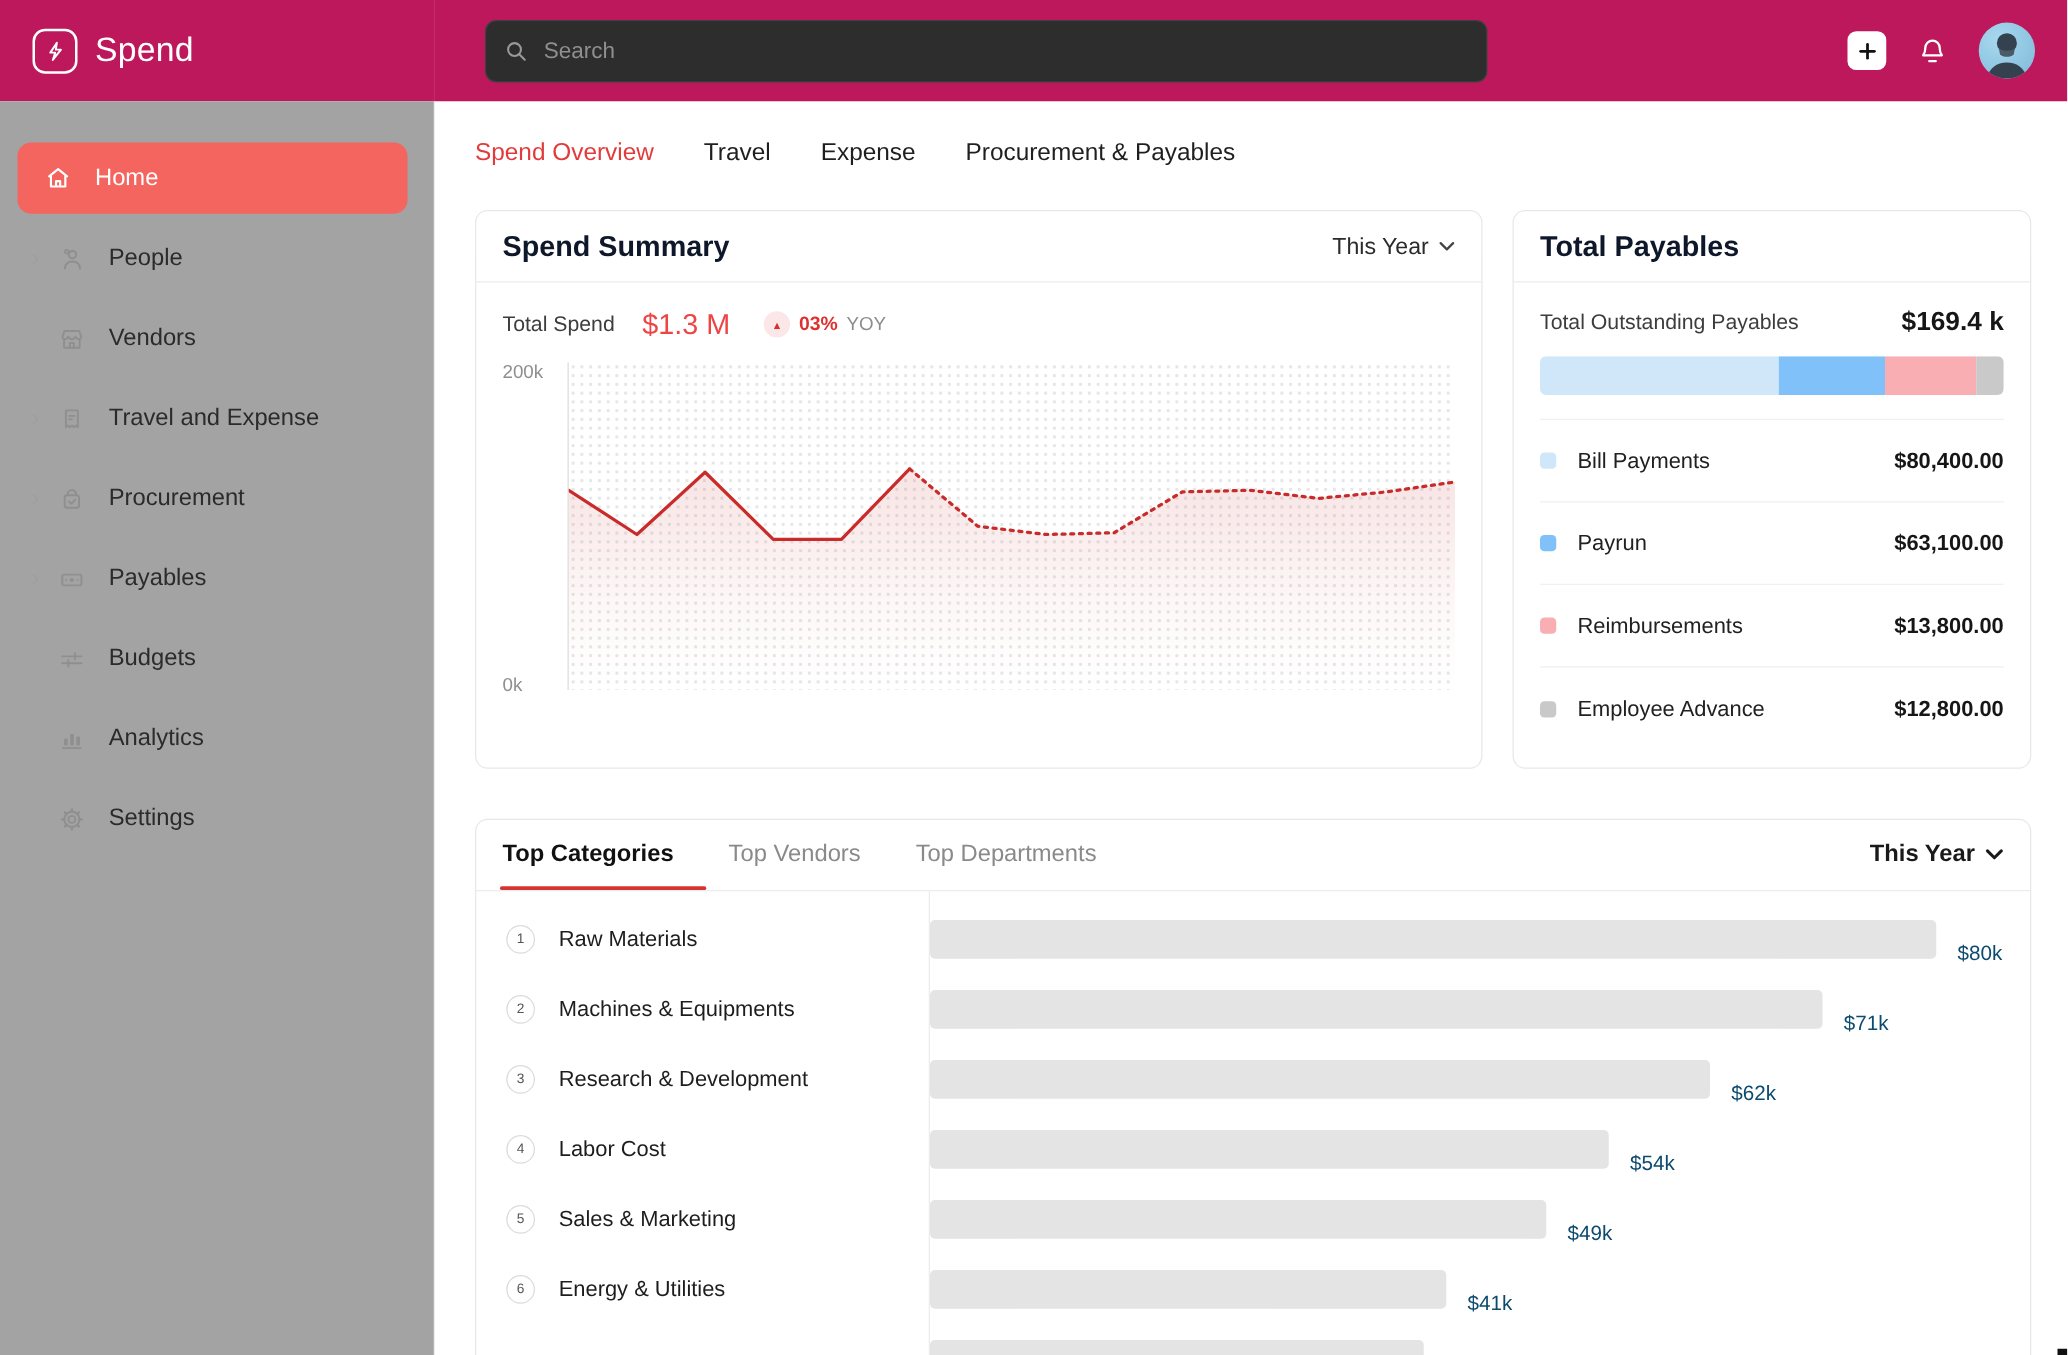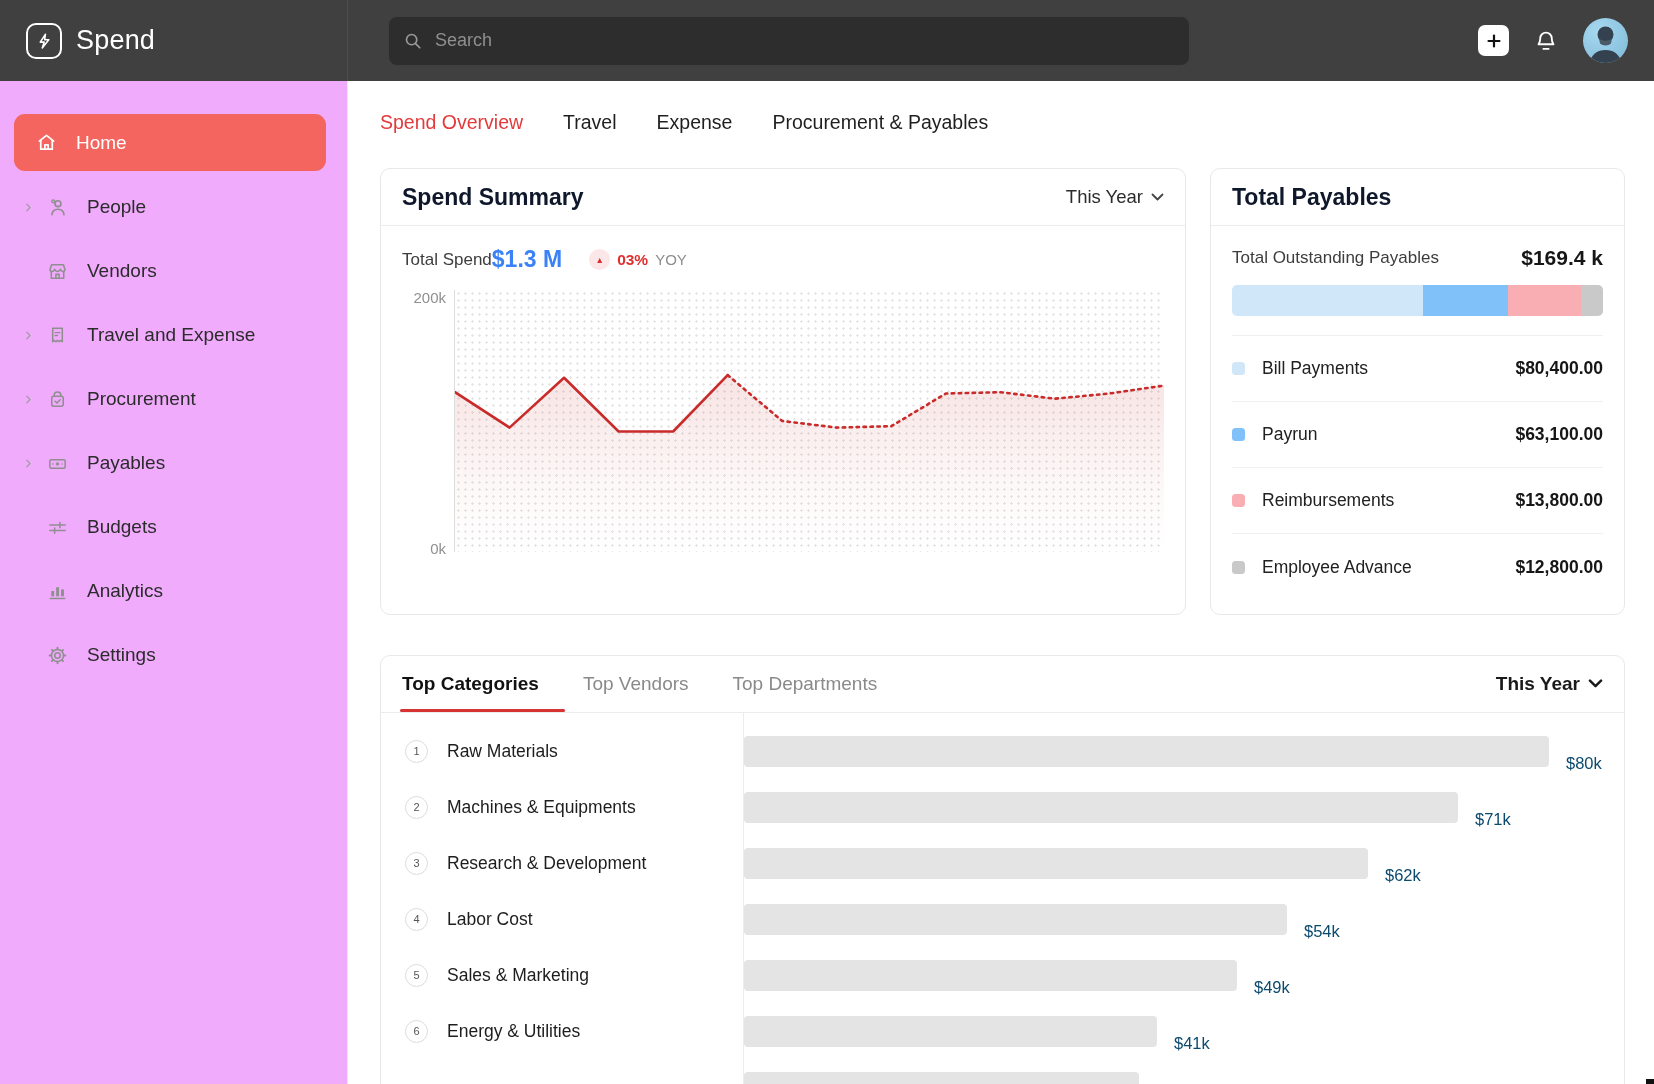--- a/index.html
+++ b/index.html
@@ -1,35 +1,35 @@
 <!DOCTYPE html>
 <html><head>
 <meta charset="utf-8">
 <style>
   * { margin:0; padding:0; box-sizing:border-box; }
   html,body { background:#fff; }
   body { font-family:"Liberation Sans","DejaVu Sans",sans-serif; color:#212121; }
   .app { position:relative; width:1654px; height:1084px; overflow:hidden; background:#fff; }
 
   
-  .topbar { position:absolute; top:0; left:0; width:100%; height:81px; background:#404040; display:flex; align-items:center; }
+  .topbar { position:absolute; top:0; left:0; width:100%; height:81px; background:#be185d; display:flex; align-items:center; }
   .topbar-left { width:348px; height:100%; display:flex; align-items:center; padding-left:26px; border-right:1px solid rgba(255,255,255,0.07); }
   .logo-box { width:36px; height:36px; border:2.4px solid #fff; border-radius:10px; display:flex; align-items:center; justify-content:center; }
   .app-name { color:#fff; font-size:27px; font-weight:500; margin-left:14px; letter-spacing:0.2px; }
   .search-wrap { position:relative; margin-left:40px; width:802px; height:50px; }
   .search-input { width:100%; height:100%; background:#2d2d2d; border:1px solid #3f3f3f; border-radius:9px; color:#e4e4e4; font-size:18px; padding:0 16px 0 46px; outline:none; font-family:inherit; }
   .search-input::placeholder { color:#8f8f8f; }
   .search-icon { position:absolute; left:14px; top:14px; }
   .topbar-right { margin-left:auto; display:flex; align-items:center; gap:24px; padding-right:26px; }
   .add-btn { width:31px; height:31px; background:#fff; border-radius:7px; display:flex; align-items:center; justify-content:center; cursor:pointer; }
   .bell-btn { display:flex; align-items:center; }
   .avatar { width:45px; height:45px; border-radius:50%; overflow:hidden; background:radial-gradient(circle at 35% 30%, #a8d8ef, #7db9d8); display:flex; align-items:flex-end; justify-content:center; }
 
   
-  .sidebar { position:absolute; top:81px; left:0; width:348px; bottom:0; background:#f0abfc; border-right:1px solid #ececec; padding-top:33px; }
+  .sidebar { position:absolute; top:81px; left:0; width:348px; bottom:0; background:#a3a3a3; border-right:1px solid #ececec; padding-top:33px; }
   .nav-item { display:flex; align-items:center; height:64px; padding-left:22px; cursor:pointer; }
   .nav-item .chev { width:13px; margin-right:11px; display:flex; align-items:center; }
   .nav-item .nav-icon { width:23px; height:23px; margin-right:18px; display:flex; align-items:center; justify-content:center; }
   .nav-label { font-size:19px; color:#2b2b2b; }
   .nav-item.active-pill { background:#f4655f; height:57px; border-radius:11px; margin:0 21px 4px 14px; padding-left:21px; }
   .nav-item.active-pill .nav-label { color:#fff; }
 
   
   .main { position:absolute; left:348px; top:81px; right:0; bottom:0; padding:30px 29px 0 32px; overflow:hidden; }
   .page-tabs { display:flex; align-items:center; gap:40px; }
@@ -40,27 +40,27 @@
   .card { background:#fff; border:1px solid #e8e8e8; border-radius:10px; }
   .card-header { height:57px; display:flex; align-items:center; justify-content:space-between; padding:0 21px; border-bottom:1px solid #ececec; }
   .card-title { font-size:23px; font-weight:700; color:#0f172a; }
   .period { display:flex; align-items:center; gap:8px; font-size:18.5px; color:#2b2b2b; cursor:pointer; }
 
   
   .spend-card { flex:1; height:447px; }
   .spend-body { padding:20px 21px 0 21px; }
   .total-row { display:flex; align-items:center; }
   .total-label { font-size:17px; color:#3d3d3d; }
-  .total-value { font-size:23px; font-weight:700; color:#3b82f6; margin-left:0; }
+  .total-value { font-size:23px; font-weight:400; color:#ef4444; margin-left:22px; }
   .yoy-badge { width:21px; height:21px; border-radius:50%; background:#fbe7e7; display:flex; align-items:center; justify-content:center; margin-left:27px; }
   .yoy-tri { color:#d92f2f; font-size:8.5px; }
   .yoy-pct { font-size:15.5px; font-weight:700; color:#df3030; margin-left:7px; }
   .yoy-lbl { font-size:15px; color:#8d8d8d; margin-left:7px; }
   .chart-zone { display:flex; margin-top:17px; height:280px; }
-  .y-labels { width:52px; display:flex; flex-direction:column; justify-content:space-between; align-items:flex-end; padding:0 8px 14px 0;gap:19px; }
+  .y-labels { width:52px; display:flex; flex-direction:column; justify-content:space-between; align-items:flex-start; padding:0 8px 14px 0;gap:19px; }
   .y-tick { font-size:15px; color:#8f8f8f; line-height:1; }
   .plot { flex:1; height:262px; border-left:1px solid #dcdcdc;
           background-image:radial-gradient(circle, #e6e6e6 1.1px, transparent 1.1px);
           background-size:7px 7px; }
   .plot svg { width:100%; height:100%; display:block; }
 
   
   .payables-card { width:415px; height:447px; }
   .pay-body { padding:20px 21px 0 21px; }
   .pay-total-row { display:flex; align-items:center; justify-content:space-between; }

